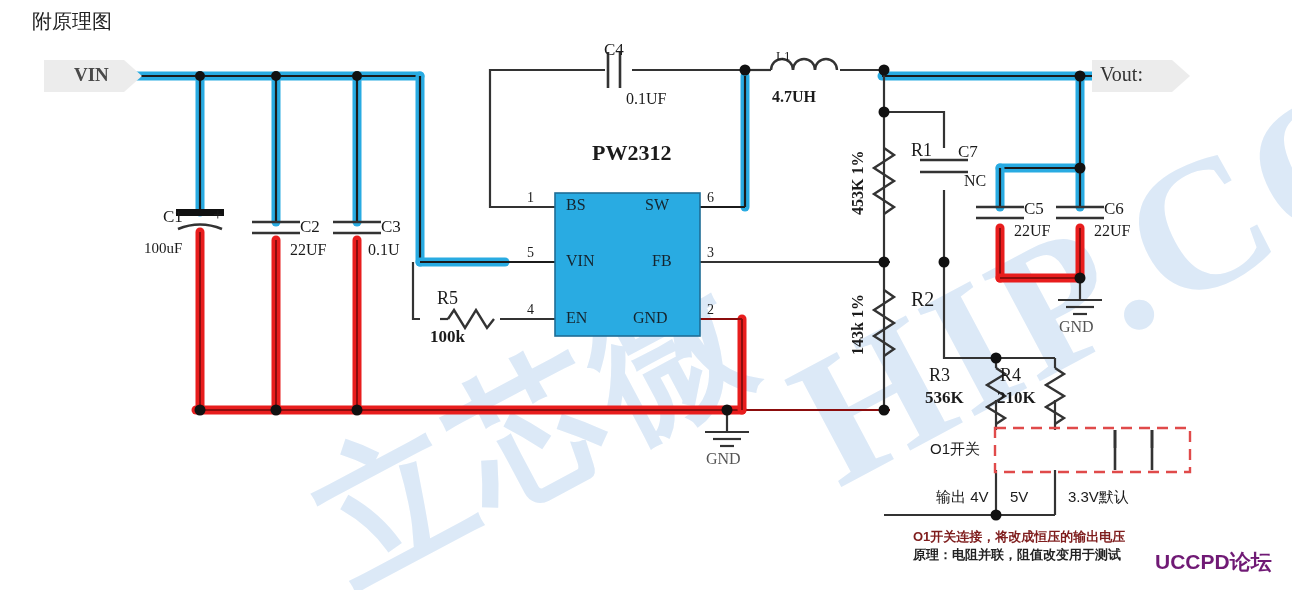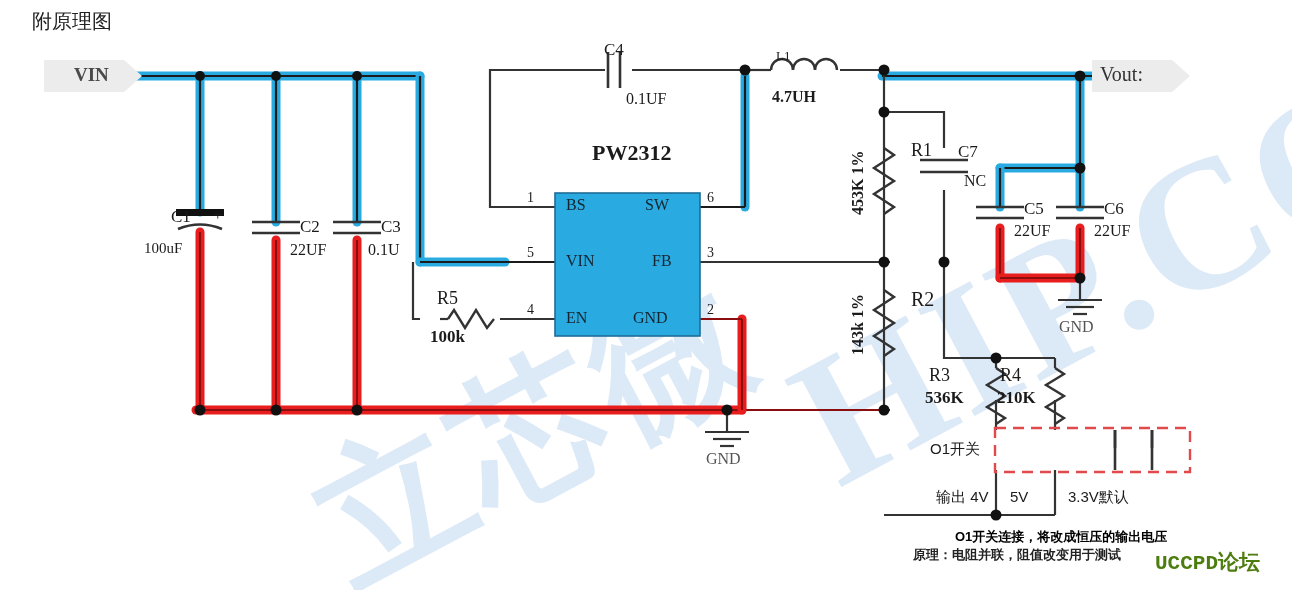--- a/index.html
+++ b/index.html
@@ -1,21 +1,21 @@
 <!DOCTYPE html>
 <html><head>
 <meta charset="utf-8">
 <style>
   html,body{margin:0;padding:0;background:#fff;}
   body{font-family:"Liberation Serif",serif;}
   #root{position:relative;width:1292px;height:590px;background:#ffffff;overflow:hidden;}
   .wm{position:absolute;color:#dce9f7;font-weight:bold;pointer-events:none;user-select:none;white-space:nowrap;}
   #wm1{left:300px;top:330px;font-size:150px;transform:rotate(-28deg);letter-spacing:6px;font-family:"Liberation Serif",serif;}
   #wm2{left:760px;top:130px;font-size:185px;transform:rotate(-28deg);letter-spacing:4px;font-family:"Liberation Serif",serif;}
-  #wm3{left:1155px;top:548px;font-size:21px;color:#4d7c0f;font-family:Liberation Mono, monospace;letter-spacing:0px;}
+  #wm3{left:1155px;top:548px;font-size:21px;color:#701a75;font-family:Liberation Sans, sans-serif;letter-spacing:0px;}
   .title{position:absolute;left:24px;top:8px;font-size:20px;color:#222;font-family:"Liberation Serif",serif;margin-left:8px;}
   svg{position:absolute;left:0;top:0;}
   .lbl{position:absolute;font-family:"Liberation Serif",serif;color:#1b1b1b;white-space:nowrap;}
   .bold{font-weight:bold;}
   .cn{font-family:"Liberation Sans",sans-serif;}
   .vrot{transform:rotate(-90deg);transform-origin:left top;}
 </style>
 </head>
 <body>
 
@@ -270,21 +270,21 @@
   <div class="lbl" style="left:707px;top:245px;font-size:14px;">3</div>
   <div class="lbl" style="left:707px;top:302px;font-size:14px;">2</div>
 
   <div class="lbl" style="left:566px;top:196px;font-size:16px;color:#15242e;">BS</div>
   <div class="lbl" style="left:566px;top:252px;font-size:16px;color:#15242e;">VIN</div>
   <div class="lbl" style="left:566px;top:309px;font-size:16px;color:#15242e;">EN</div>
   <div class="lbl" style="left:645px;top:196px;font-size:16px;color:#15242e;">SW</div>
   <div class="lbl" style="left:652px;top:252px;font-size:16px;color:#15242e;">FB</div>
   <div class="lbl" style="left:633px;top:309px;font-size:16px;color:#15242e;">GND</div>
 
-  <div class="lbl" style="left:163px;top:207px;font-size:17px;margin-left:8px;">C1</div>
+  <div class="lbl" style="left:163px;top:207px;font-size:17px;">C1</div>
   <div class="lbl" style="left:213px;top:205px;font-size:17px;">+</div>
   <div class="lbl" style="left:144px;top:240px;font-size:15px;">100uF</div>
 
   <div class="lbl" style="left:300px;top:217px;font-size:17px;">C2</div>
   <div class="lbl" style="left:290px;top:241px;font-size:16px;">22UF</div>
 
   <div class="lbl" style="left:381px;top:217px;font-size:17px;">C3</div>
   <div class="lbl" style="left:368px;top:241px;font-size:16px;">0.1U</div>
 
   <div class="lbl" style="left:604px;top:40px;font-size:17px;">C4</div>
@@ -316,16 +316,16 @@
   <div class="lbl bold" style="left:430px;top:327px;font-size:17px;">100k</div>
 
   <div class="lbl" style="left:706px;top:450px;font-size:16px;color:#555;">GND</div>
   <div class="lbl" style="left:1059px;top:318px;font-size:16px;color:#555;">GND</div>
 
   <div class="lbl cn" style="left:930px;top:440px;font-size:15px;">O1开关</div>
   <div class="lbl cn" style="left:936px;top:488px;font-size:15px;">输出 4V</div>
   <div class="lbl cn" style="left:1010px;top:488px;font-size:15px;">5V</div>
   <div class="lbl cn" style="left:1068px;top:488px;font-size:15px;">3.3V默认</div>
 
-  <div class="lbl cn bold" style="left:913px;top:528px;font-size:13px;color:#000000;margin-left:42px;">O1开关连接，将改成恒压的输出电压</div>
+  <div class="lbl cn bold" style="left:913px;top:528px;font-size:13px;color:#7f1d1d;">O1开关连接，将改成恒压的输出电压</div>
   <div class="lbl cn bold" style="left:913px;top:546px;font-size:13px;color:#222;">原理：电阻并联，阻值改变用于测试</div>
 
 </div>
 
 </body></html>

